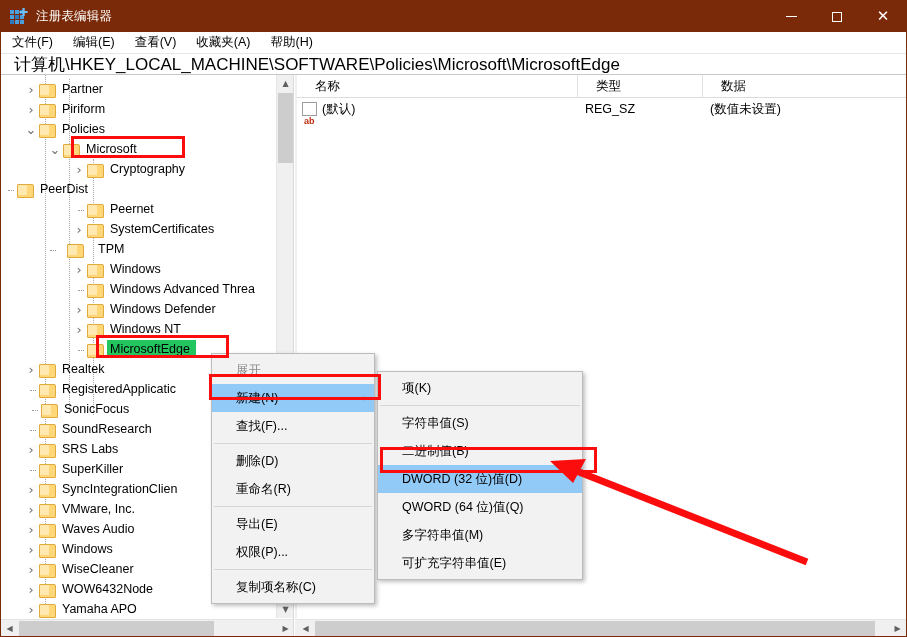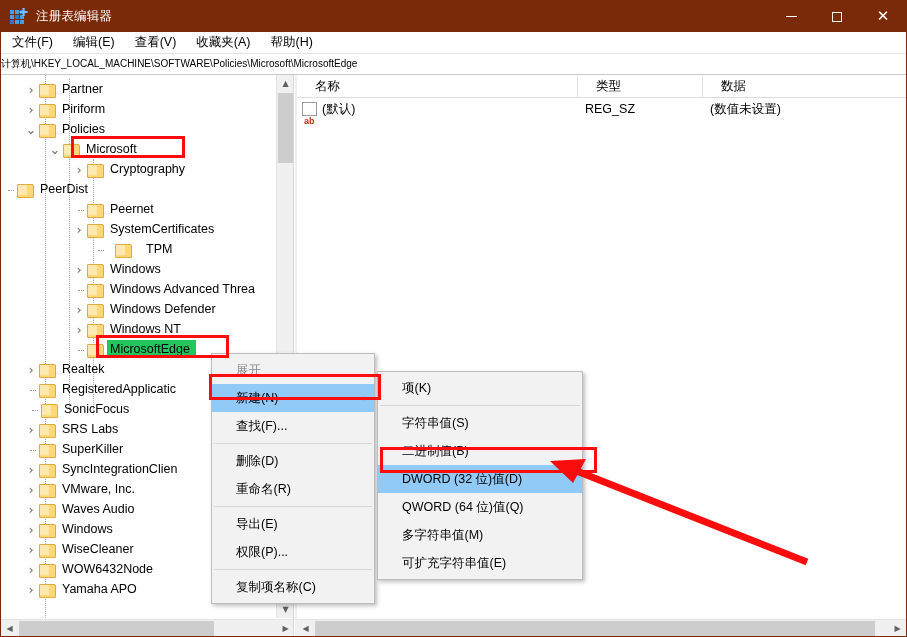--- a/index.html
+++ b/index.html
@@ -77,22 +77,22 @@
 
   
   .addressbar {
     position: absolute; left: 0; top: 53px;
     width: 905px; height: 21px;
     background: #ffffff;
     border-bottom: 1px solid #c8c8c8;
     display: flex; align-items: center;
   }
   .addressbar .path {
-    font-size: 10px; color: #000;
-    padding-left: 0; white-space: nowrap;
+    font-size: 17px; color: #000;
+    padding-left: 13px; white-space: nowrap;
   }
 
   
   .panes {
     position: absolute; left: 0; top: 74px;
     width: 905px; height: 561px;
     display: flex;
   }
   .pane-left {
     position: relative;
@@ -377,21 +377,21 @@
           <div class="tnode" style="padding-left: 70px;">
             <span class="dashes"></span>
             <span class="folder"></span>
             <span class="tlabel">Peernet</span>
           </div>
           <div class="tnode" style="padding-left: 70px;">
             <span class="chev" style="font-size: 13px;">›</span>
             <span class="folder"></span>
             <span class="tlabel">SystemCertificates</span>
           </div>
-          <div class="tnode" style="padding-left: 90px; gap: 8px;">
+          <div class="tnode" style="padding-left: 42px; gap: 8px;">
             <span class="dashes"></span>
             <span class="folder"></span>
             <span class="tlabel">TPM</span>
           </div>
           <div class="tnode" style="padding-left: 70px;">
             <span class="chev" style="font-size: 13px;">›</span>
             <span class="folder"></span>
             <span class="tlabel">Windows</span>
           </div>
           <div class="tnode" style="padding-left: 70px;">
@@ -421,20 +421,25 @@
           </div>
           <div class="tnode" style="padding-left: 22px;">
             <span class="dashes"></span>
             <span class="folder"></span>
             <span class="tlabel">RegisteredApplicatic</span>
           </div>
           <div class="tnode" style="padding-left: 24px; align-items: center;">
             <span class="dashes"></span>
             <span class="folder"></span>
             <span class="tlabel">SonicFocus</span>
+          </div>
+          <div class="tnode" style="padding-left: 22px;">
+            <span class="dashes"></span>
+            <span class="folder"></span>
+            <span class="tlabel">SoundResearch</span>
           </div>
           <div class="tnode" style="padding-left: 22px;">
             <span class="chev" style="font-size: 13px;">›</span>
             <span class="folder"></span>
             <span class="tlabel">SRS Labs</span>
           </div>
           <div class="tnode" style="padding-left: 22px;">
             <span class="dashes"></span>
             <span class="folder"></span>
             <span class="tlabel">SuperKiller</span>

